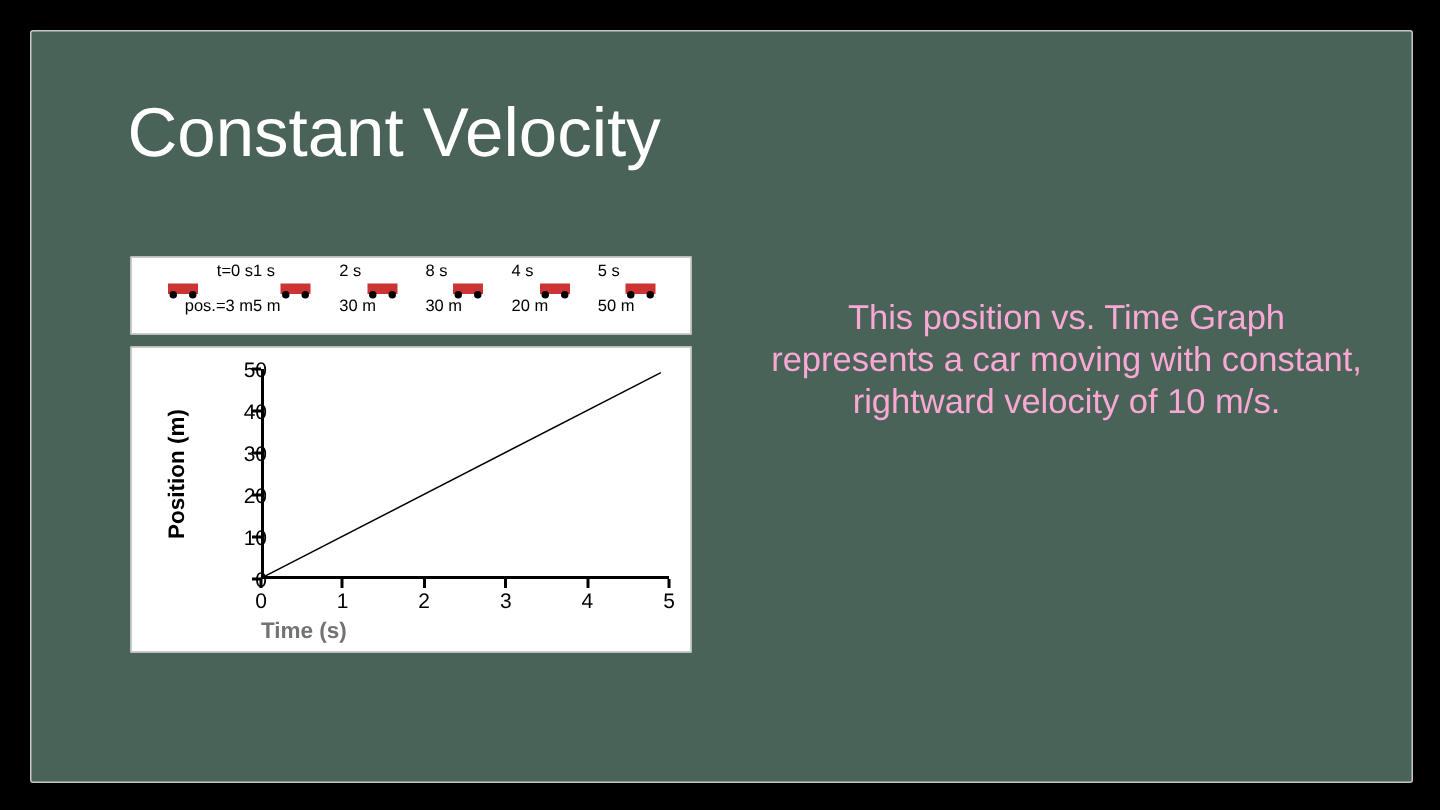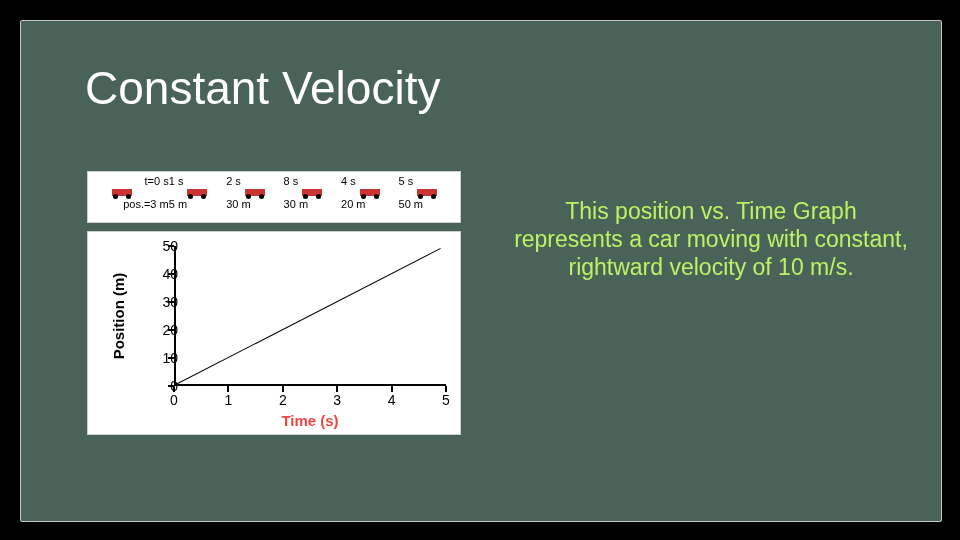--- a/index.html
+++ b/index.html
@@ -153,33 +153,33 @@
     font-size: 15px;
     color: #000;
     font-weight: bold;
     white-space: nowrap;
   }
   .xlabel {
     position: absolute;
     top: 180px;
     left: 86px;
     width: 272px;
-    text-align: center;
+    text-align: left;
     font-size: 15px;
-    color: #ef4444;
+    color: #737373;
     font-weight: bold;
   }
 
   
   .desc {
     position: absolute;
     top: 176px;
     left: 490px;
     width: 400px;
-    color: #bef264;
+    color: #f9a8d4;
     font-size: 23px;
     text-align: center;
     line-height: 1.22;
   }
 </style>
 </head>
 <body>
 
 <div class="slide">
 

